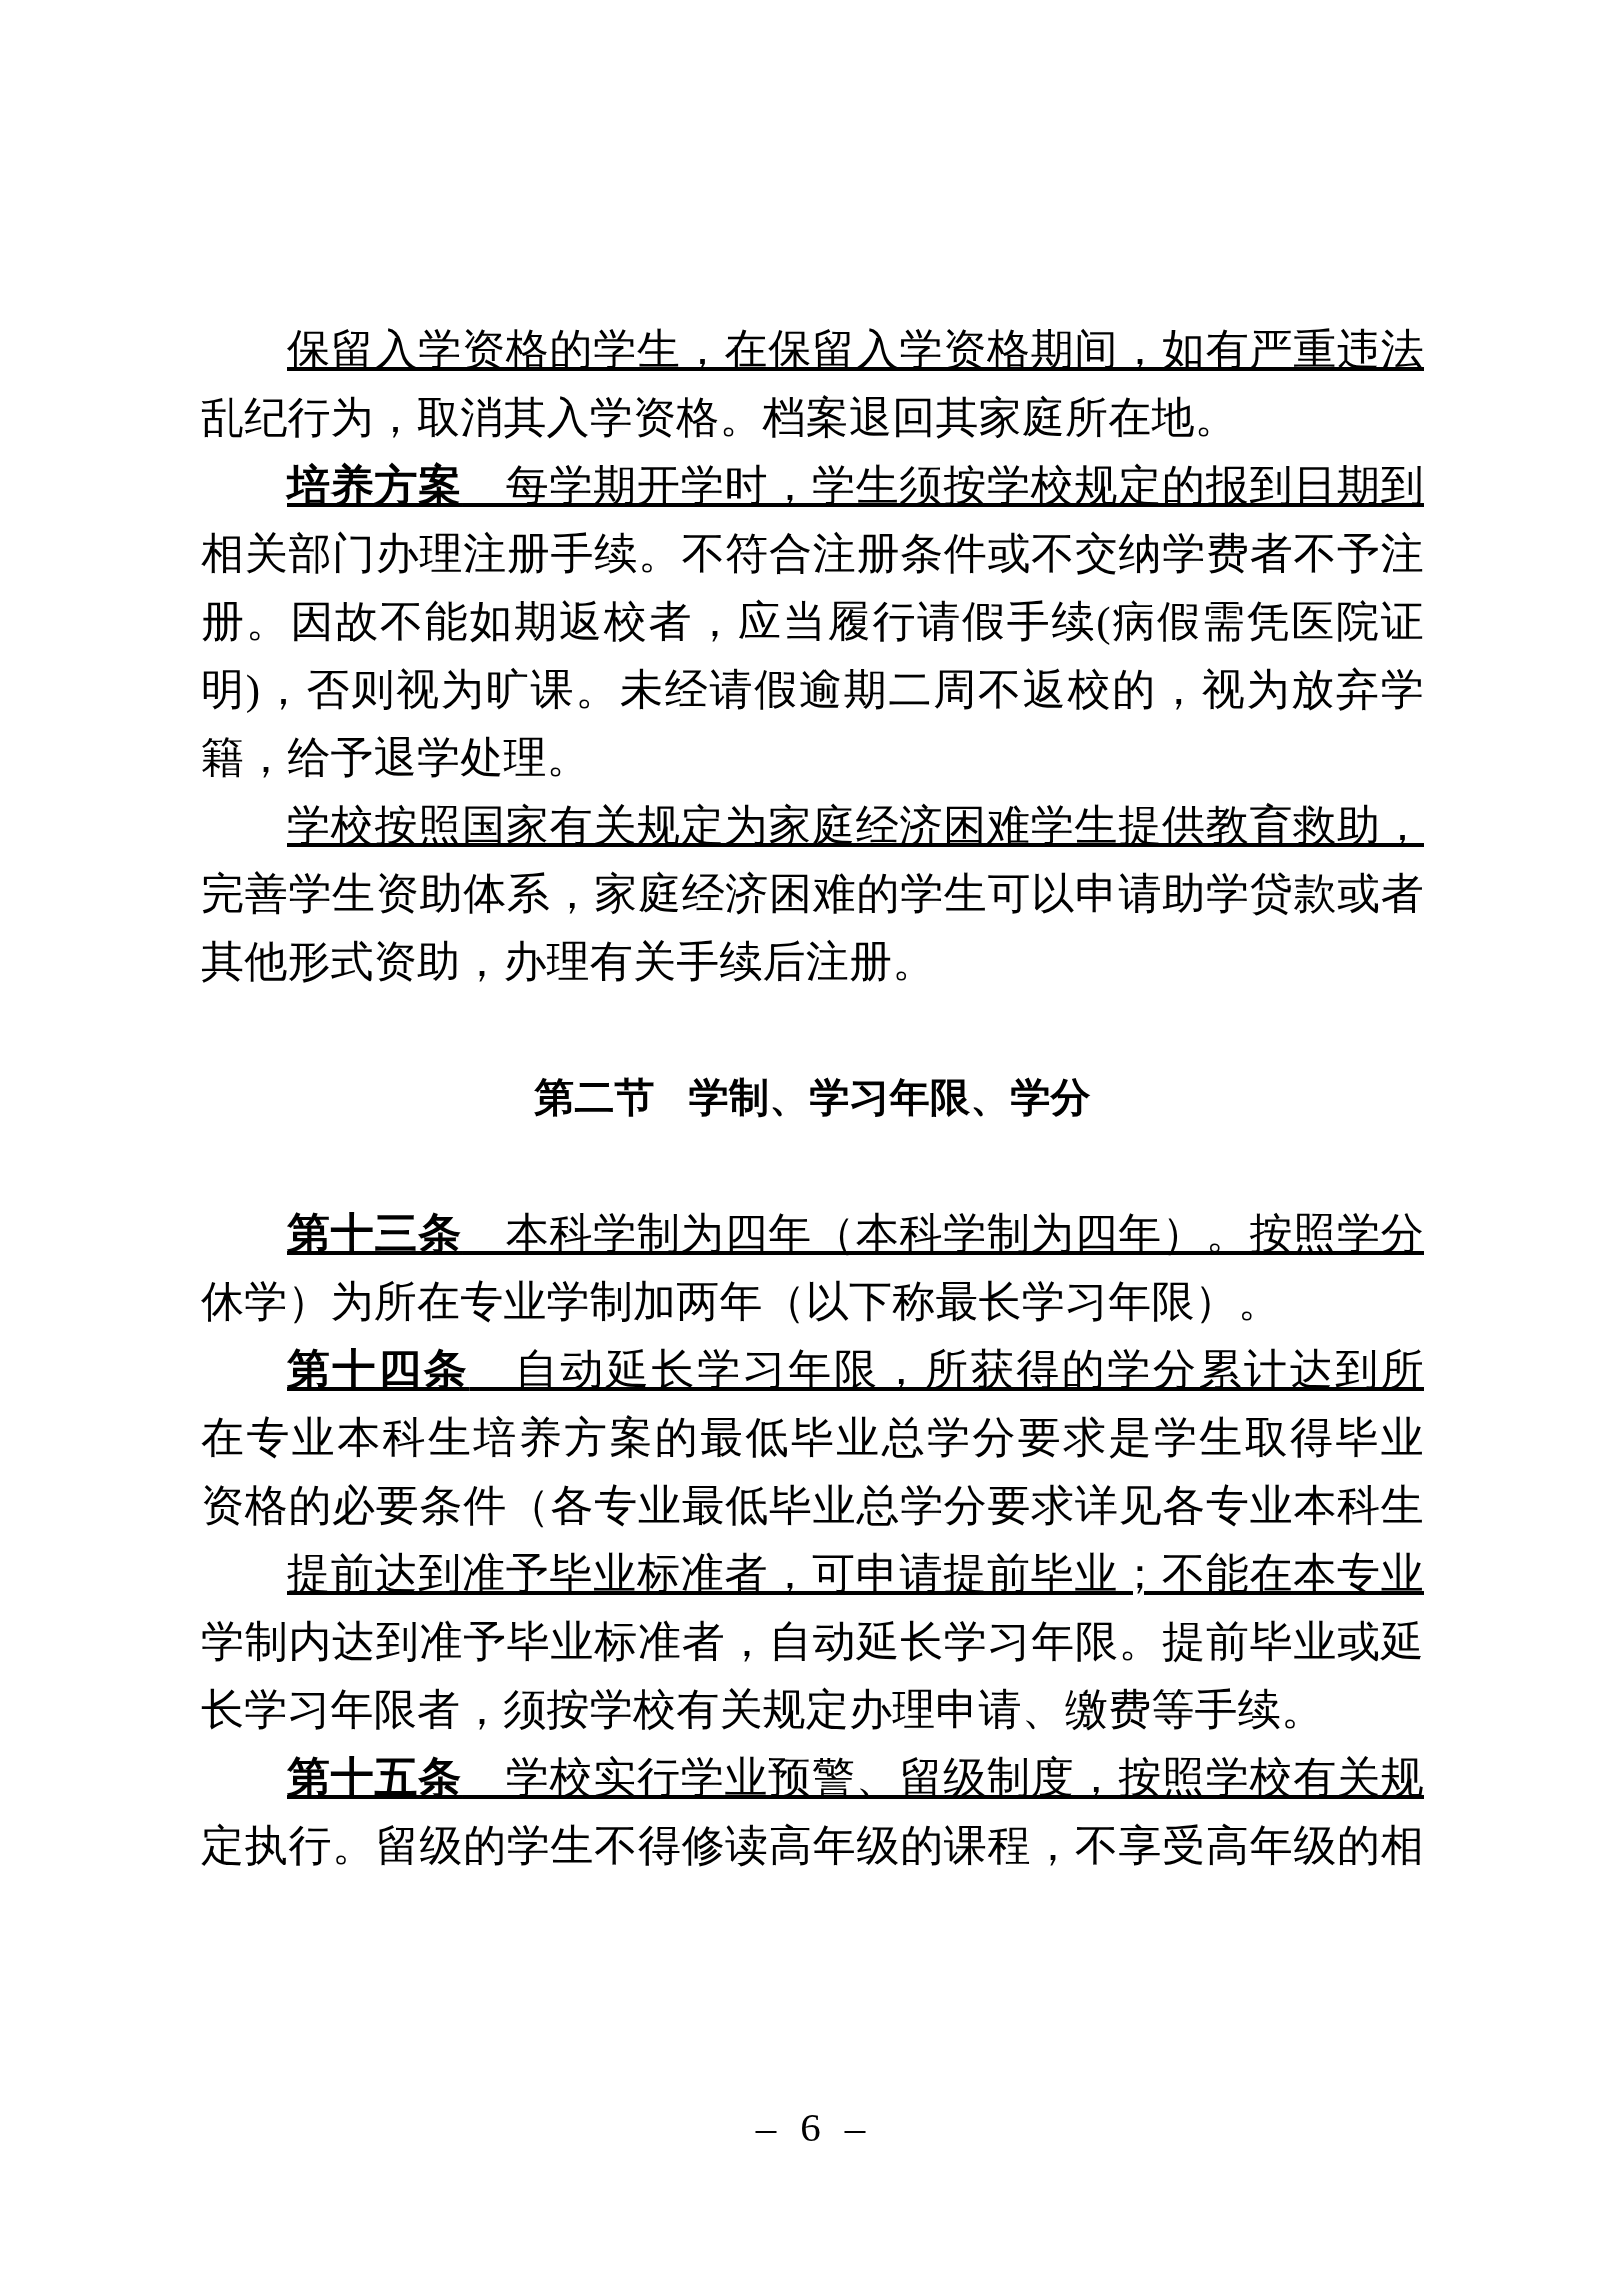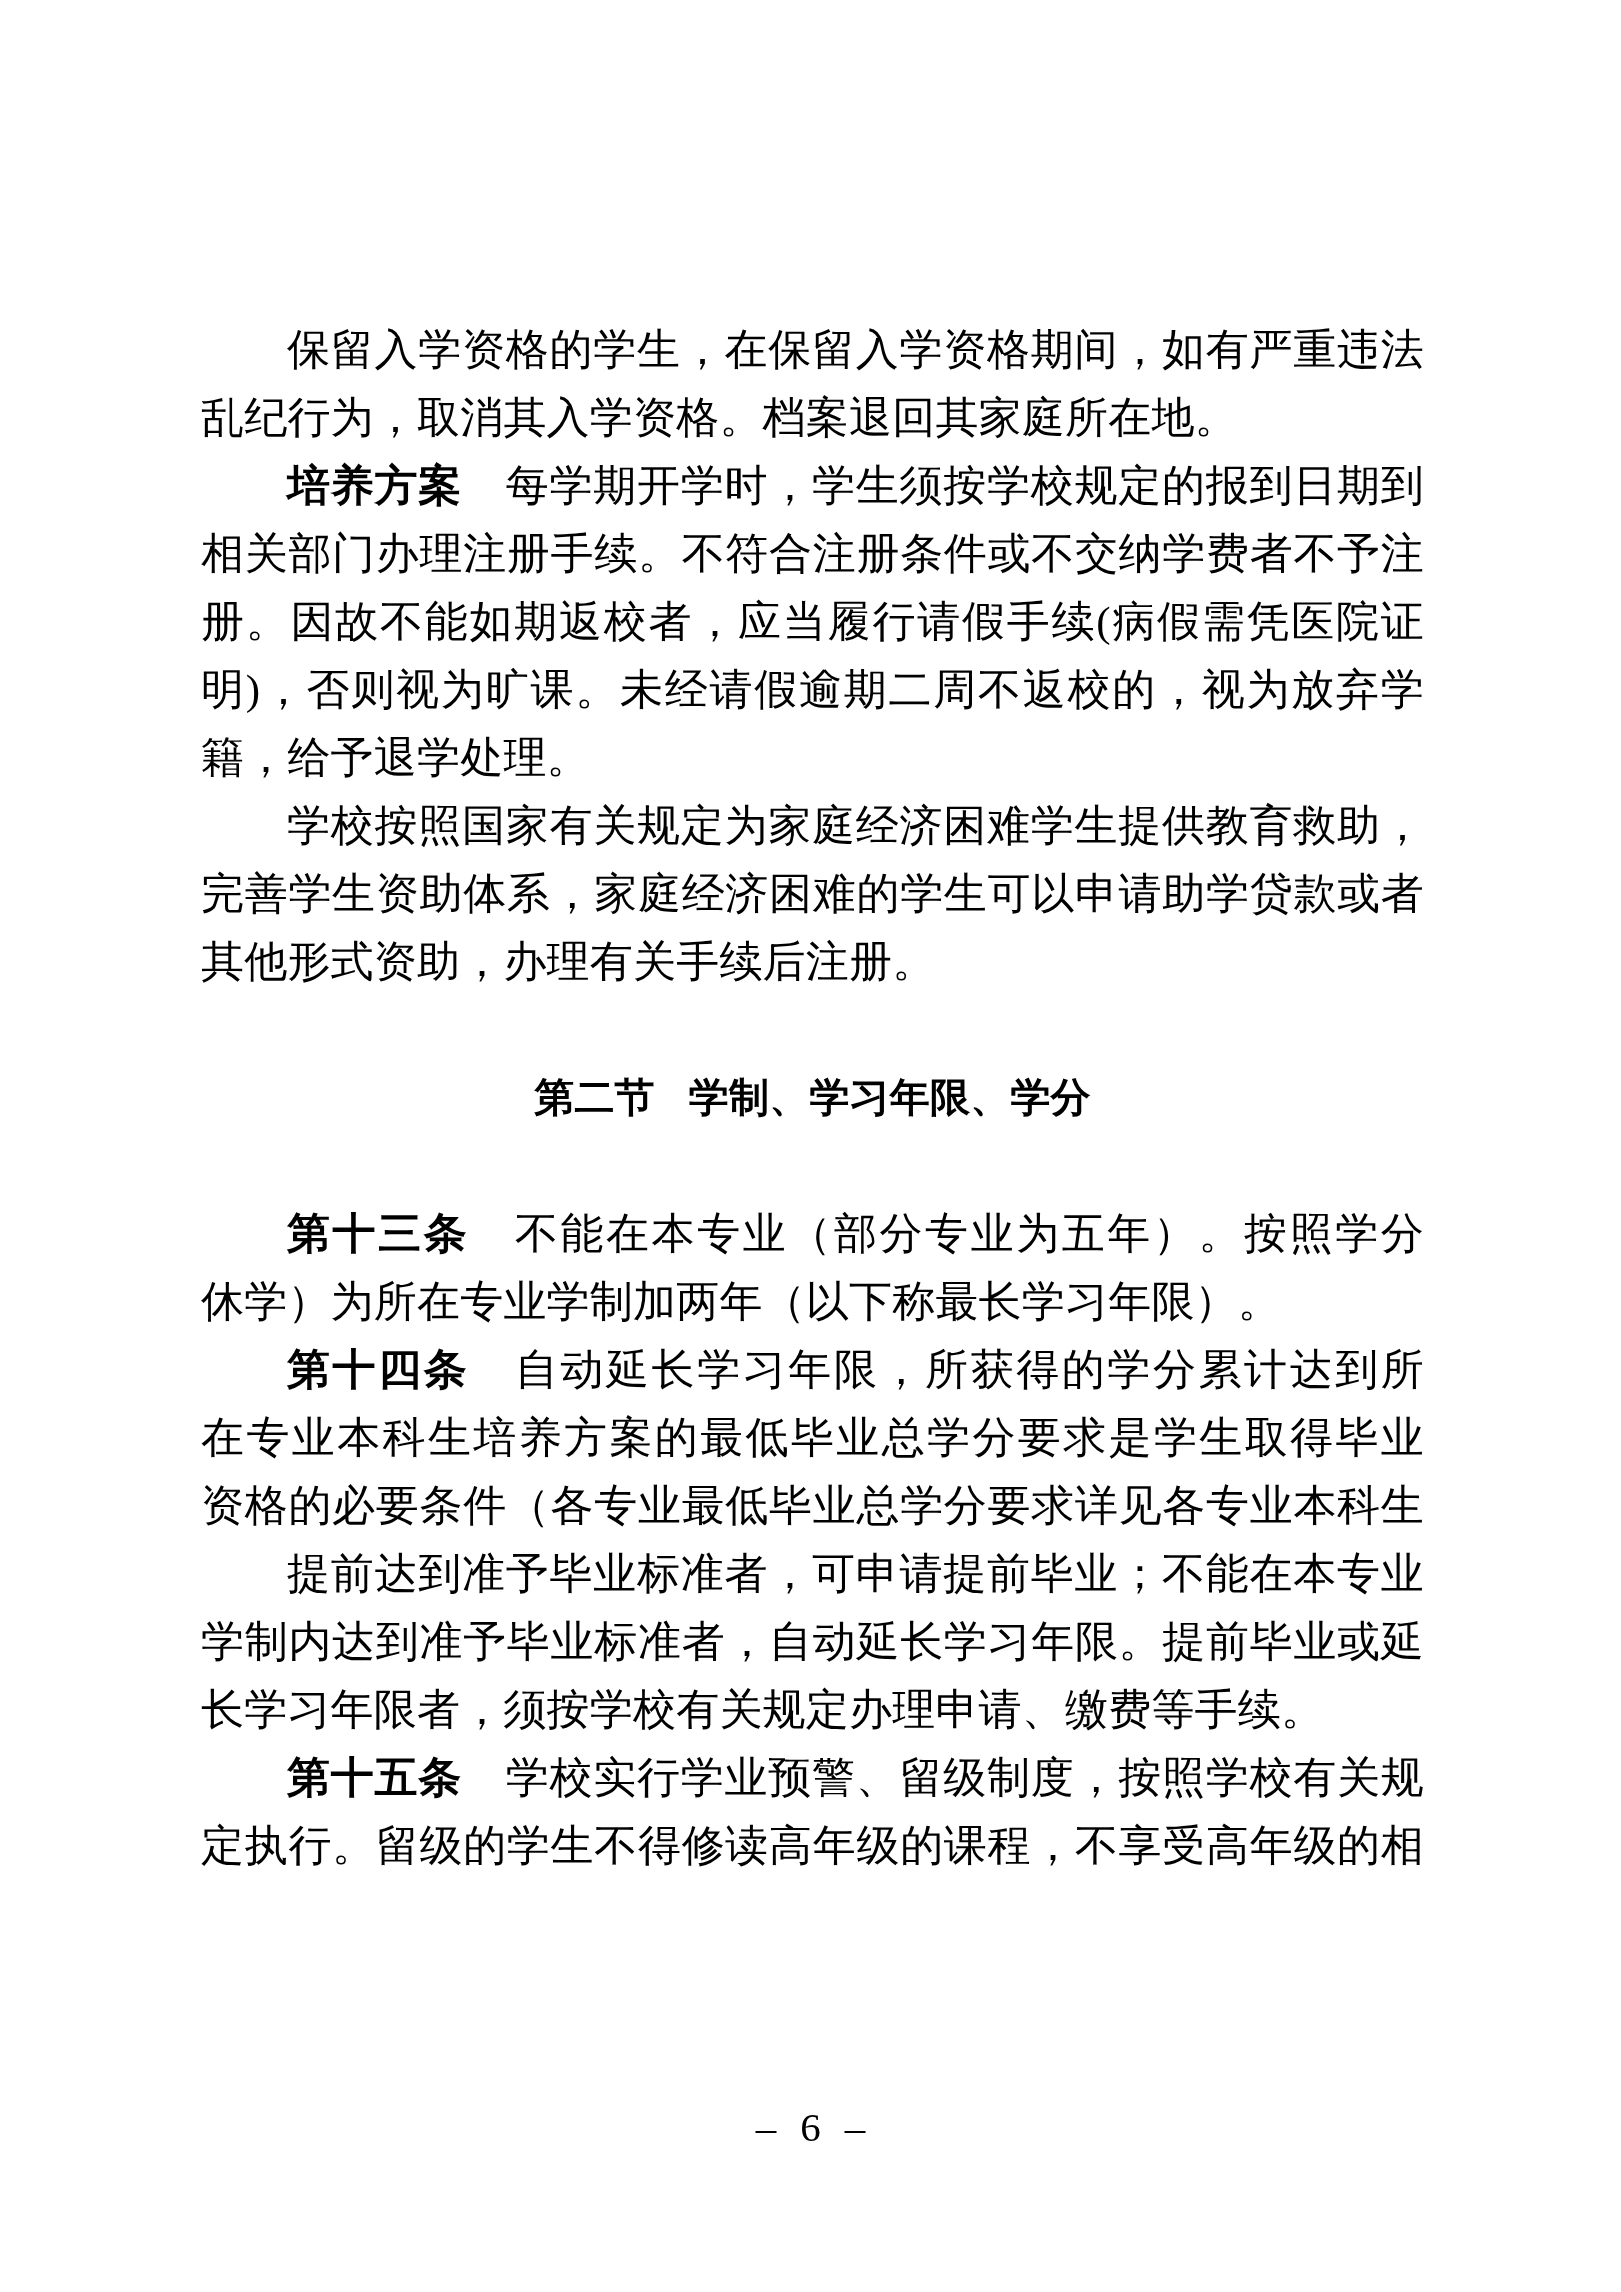--- a/index.html
+++ b/index.html
@@ -27,20 +27,21 @@
     letter-spacing: 0.2px;
   }
   .line {
     text-align: justify;
   }
   .line.fj {
     text-align-last: justify;
   }
   .line.indent {
     text-indent: 2em;
+    text-decoration: underline;
   }
   .line b {
     font-weight: 700;
   }
   .heading {
     margin: 68px 0;
     font-weight: 700;
     font-size: 40px;
     line-height: 68px;
     text-align: center;
@@ -78,21 +79,21 @@
     <div class="line"><span>籍，给予退学处理。</span></div>
 
     <div class="line indent fj"><span>学校按照国家有关规定为家庭经济困难学生提供教育救助，</span></div>
     <div class="line fj"><span>完善学生资助体系，家庭经济困难的学生可以申请助学贷款或者</span></div>
     <div class="line"><span>其他形式资助，办理有关手续后注册。</span></div>
 
     <div class="heading">
       <span class="h-num">第二节</span><span class="h-title">学制、学习年限、学分</span>
     </div>
 
-    <div class="line indent fj"><b>第十三条</b><span>　不能在本专业（部分专业为五年）。按照学分</span></div>
+    <div class="line indent fj"><b>第十三条</b><span>　本科学制为四年（本科学制为四年）。按照学分</span></div>
     <div class="line"><span>休学）为所在专业学制加两年（以下称最长学习年限）。</span></div>
 
     <div class="line indent fj"><b>第十四条</b><span>　自动延长学习年限，所获得的学分累计达到所</span></div>
     <div class="line fj"><span>在专业本科生培养方案的最低毕业总学分要求是学生取得毕业</span></div>
     <div class="line fj"><span>资格的必要条件（各专业最低毕业总学分要求详见各专业本科生</span></div>
 
     <div class="line indent fj"><span>提前达到准予毕业标准者，可申请提前毕业；不能在本专业</span></div>
     <div class="line fj"><span>学制内达到准予毕业标准者，自动延长学习年限。提前毕业或延</span></div>
     <div class="line"><span>长学习年限者，须按学校有关规定办理申请、缴费等手续。</span></div>
 

